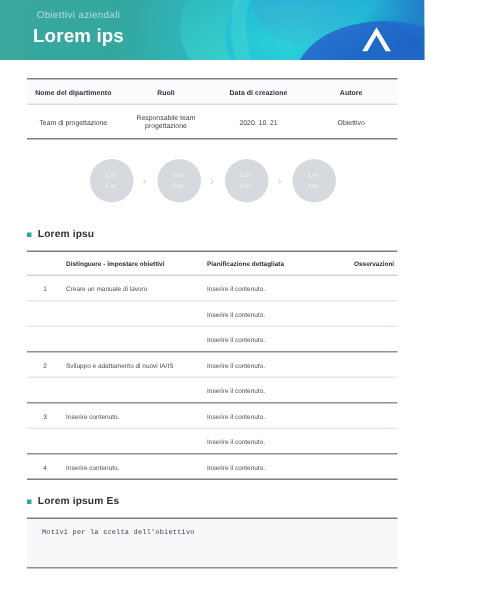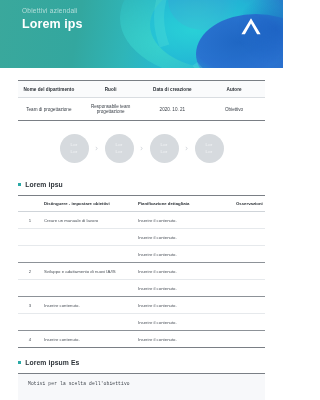--- a/index.html
+++ b/index.html
@@ -6,22 +6,23 @@
   body{
     width:283px;height:400px;overflow:hidden;
     background:#ffffff;
     font-family:"Liberation Sans", sans-serif;
     -webkit-font-smoothing:antialiased;
   }
   .page{position:relative;width:283px;height:400px;background:#fff;}
 
   
   .header{
-    position:relative;width:283px;height:68px;overflow:hidden;
+    position:relative;width:283px;height:40px;overflow:hidden;
     background:linear-gradient(100deg,#3aa89c 0%,#33a79f 28%,#2fb5b8 45%,#27b9cf 58%,#25a7d8 72%,#2b72c9 100%);
+    text-align:center;
   }
   .hdr-blob{position:absolute;border-radius:50%;filter:blur(0.3px);}
   .blob-pink{
     left:168px;top:-30px;width:70px;height:60px;
     background:radial-gradient(ellipse at 40% 60%,#c95fa8 0%,#9a55c9 45%,rgba(120,90,200,0) 72%);
     opacity:.85;
   }
   .blob-cyan{
     left:150px;top:-20px;width:150px;height:90px;
     background:radial-gradient(ellipse at 30% 55%,#28d2d8 0%,#22b8d6 48%,rgba(40,190,215,0) 75%);

